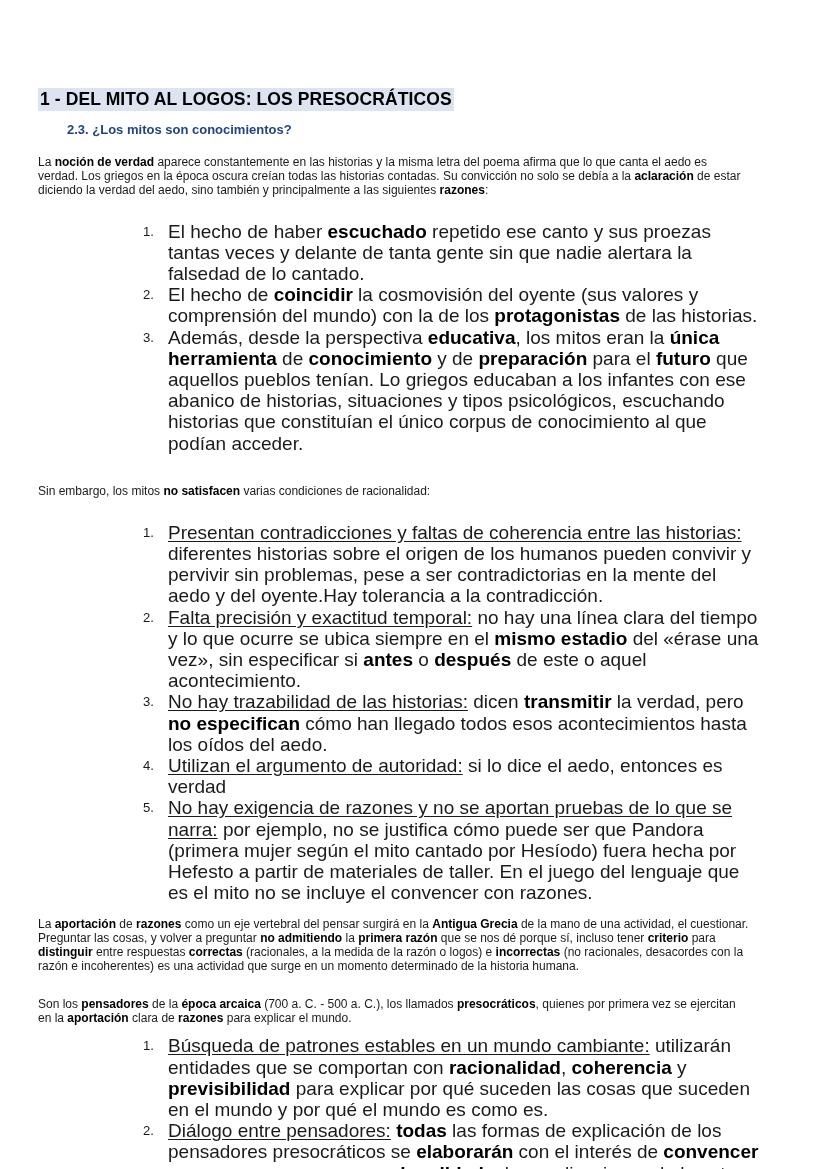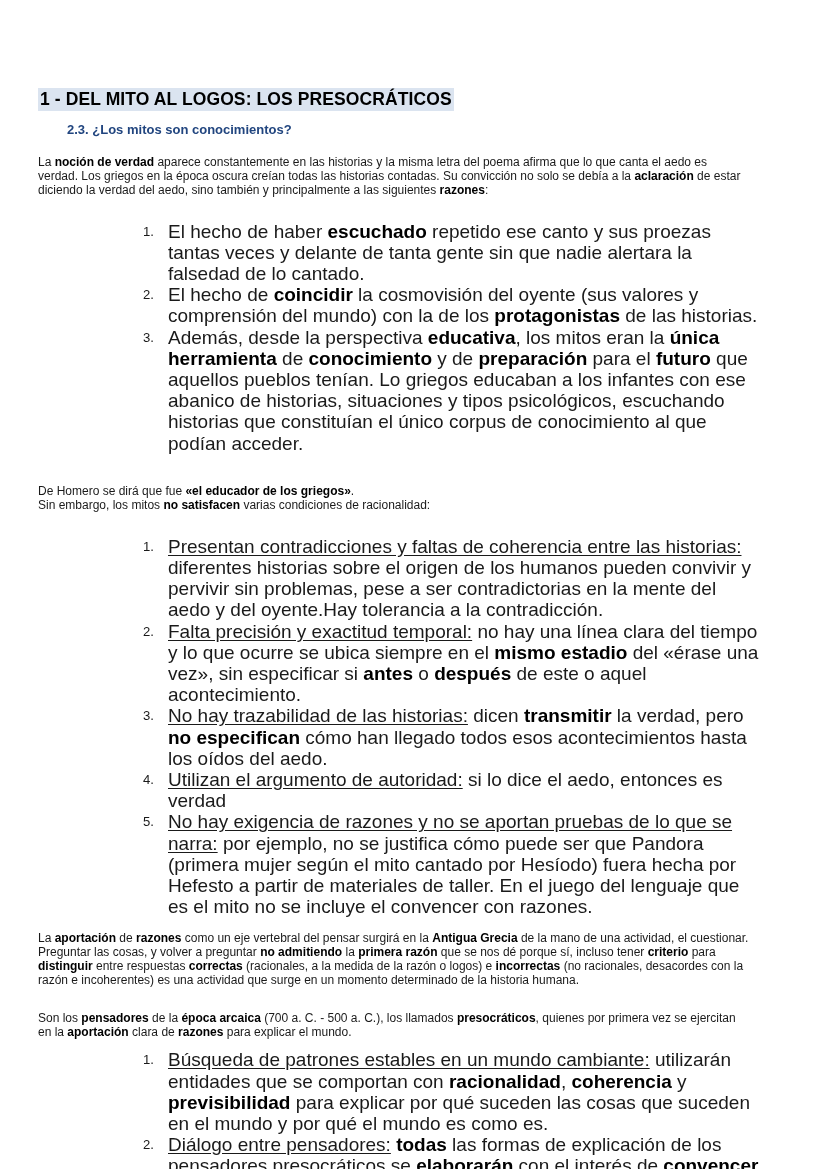--- a/index.html
+++ b/index.html
@@ -118,21 +118,20 @@
   <div class="spacer-sm"></div>
 
   <ol class="numlist">
     <li><span>El hecho de haber </span><b>escuchado</b><span> repetido ese canto y sus proezas tantas veces y delante de tanta gente sin que nadie alertara la falsedad de lo cantado.</span></li>
     <li><span>El hecho de </span><b>coincidir</b><span> la cosmovisión del oyente (sus valores y comprensión del mundo) con la de los </span><b>protagonistas</b><span> de las historias.</span></li>
     <li><span>Además, desde la perspectiva </span><b>educativa</b><span>, los mitos eran la </span><b>única herramienta</b><span> de </span><b>conocimiento</b><span> y de </span><b>preparación</b><span> para el </span><b>futuro</b><span> que aquellos pueblos tenían. Lo griegos educaban a los infantes con ese abanico de historias, situaciones y tipos psicológicos, escuchando historias que constituían el único corpus de conocimiento al que podían acceder.</span></li>
   </ol>
 
   <div class="spacer-md"></div>
 
-  <p class="body tight"><span>De Homero se dirá que fue </span><b>«el educador de los griegos»</b><span>.</span></p>
 
   <p class="body"><span>Sin embargo, los mitos </span><b>no satisfacen</b><span> varias condiciones de racionalidad:</span></p>
 
   <div class="spacer-sm"></div>
 
   <ol class="numlist">
     <li><u>Presentan contradicciones y faltas de coherencia entre las historias:</u><span> diferentes historias sobre el origen de los humanos pueden convivir y pervivir sin problemas, pese a ser contradictorias en la mente del aedo y del oyente.Hay tolerancia a la contradicción.</span></li>
     <li><u>Falta precisión y exactitud temporal:</u><span> no hay una línea clara del tiempo y lo que ocurre se ubica siempre en el </span><b>mismo estadio</b><span> del «érase una vez», sin especificar si </span><b>antes</b><span> o </span><b>después</b><span> de este o aquel acontecimiento.</span></li>
     <li><u>No hay trazabilidad de las historias:</u><span> dicen </span><b>transmitir</b><span> la verdad, pero </span><b>no especifican</b><span> cómo han llegado todos esos acontecimientos hasta los oídos del aedo.</span></li>
     <li><u>Utilizan el argumento de autoridad:</u><span> si lo dice el aedo, entonces es verdad</span></li>

